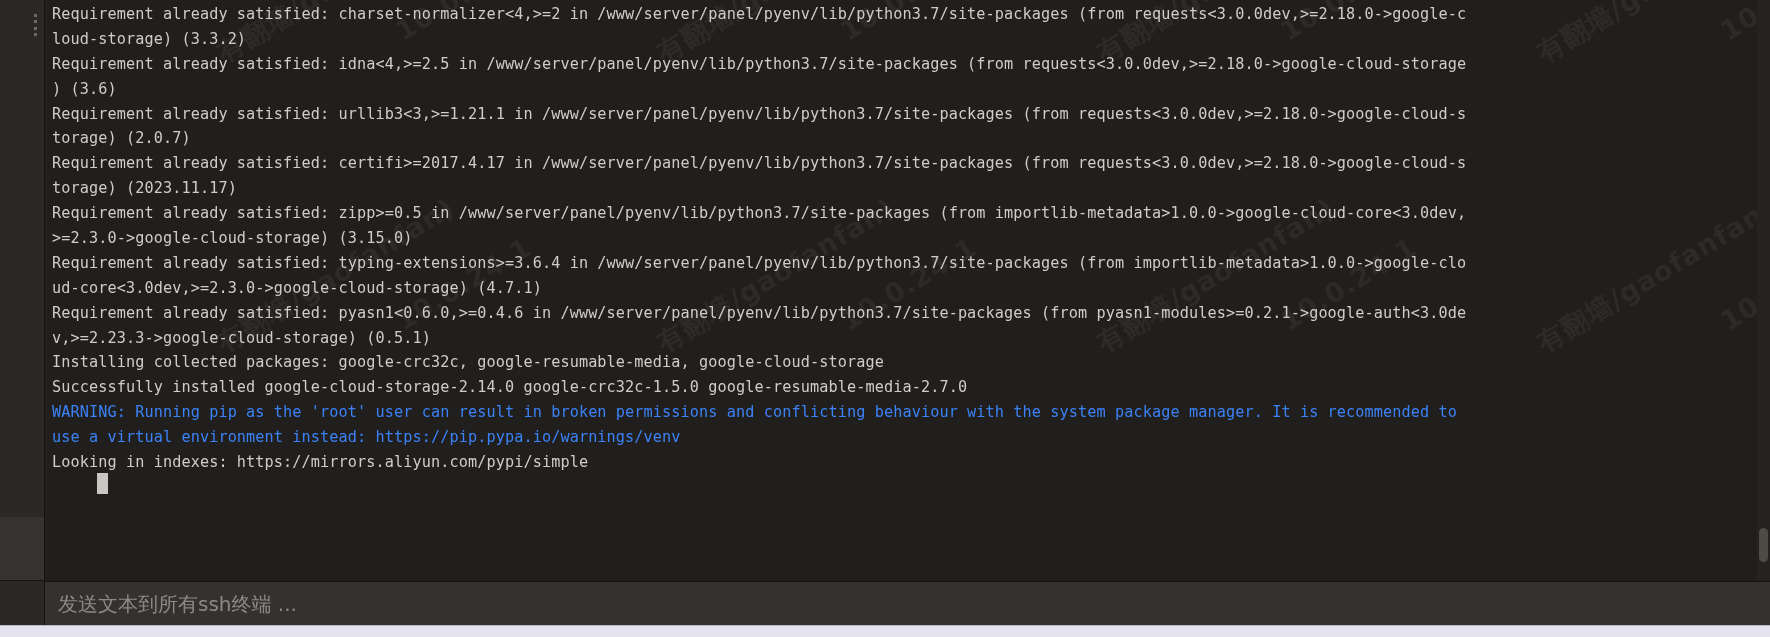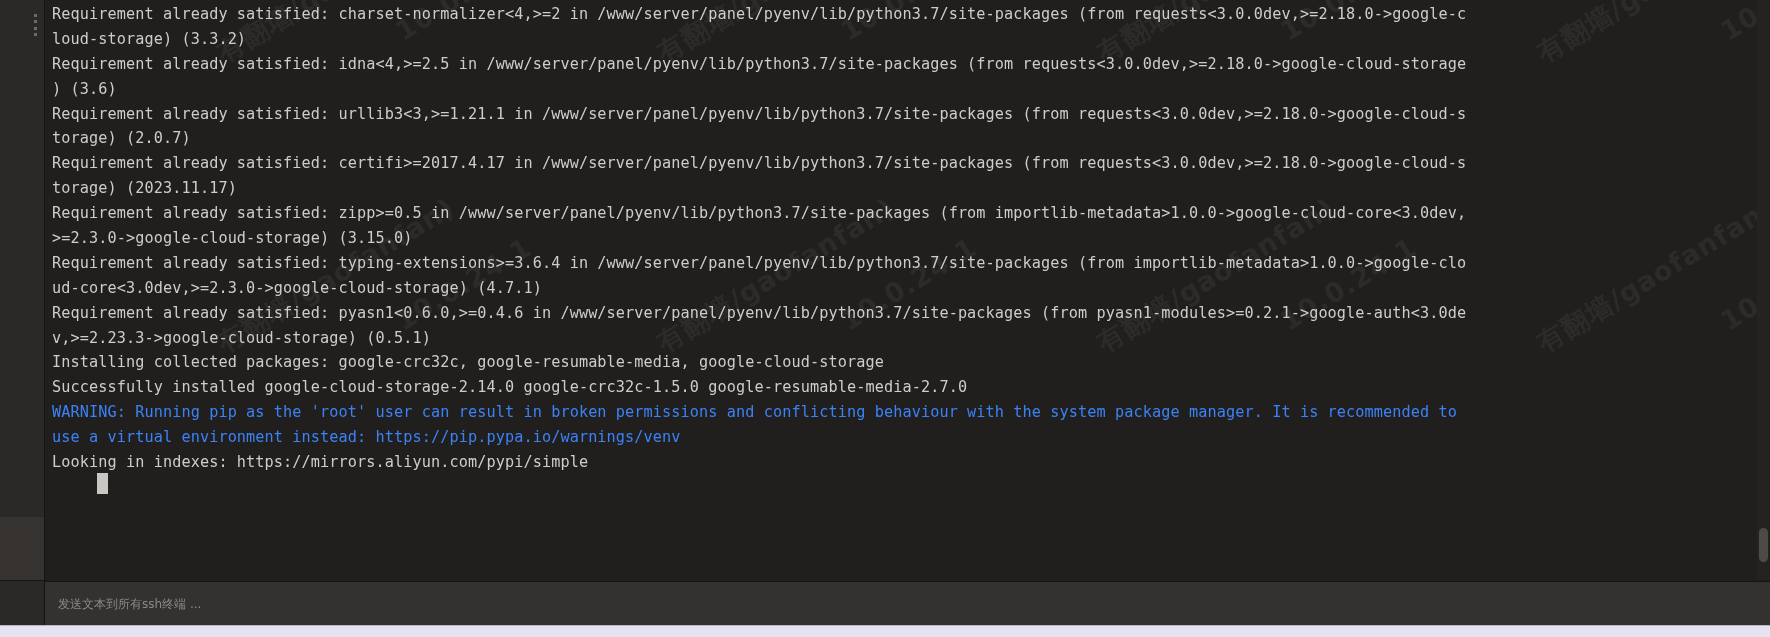--- a/index.html
+++ b/index.html
@@ -144,21 +144,21 @@
     display: flex;
     align-items: center;
   }
   .send-input {
     flex: 1;
     background: transparent;
     border: none;
     outline: none;
     color: #b9b7b2;
     font-family: "DejaVu Sans", "Liberation Sans", sans-serif;
-    font-size: 12px;
+    font-size: 20px;
     padding-left: 13px;
   }
   .send-input::placeholder { color: #8d8a86; opacity: 1; }
 
   
   .bottom-strip {
     position: absolute;
     left: 0;
     top: 625px;
     width: 1770px;

